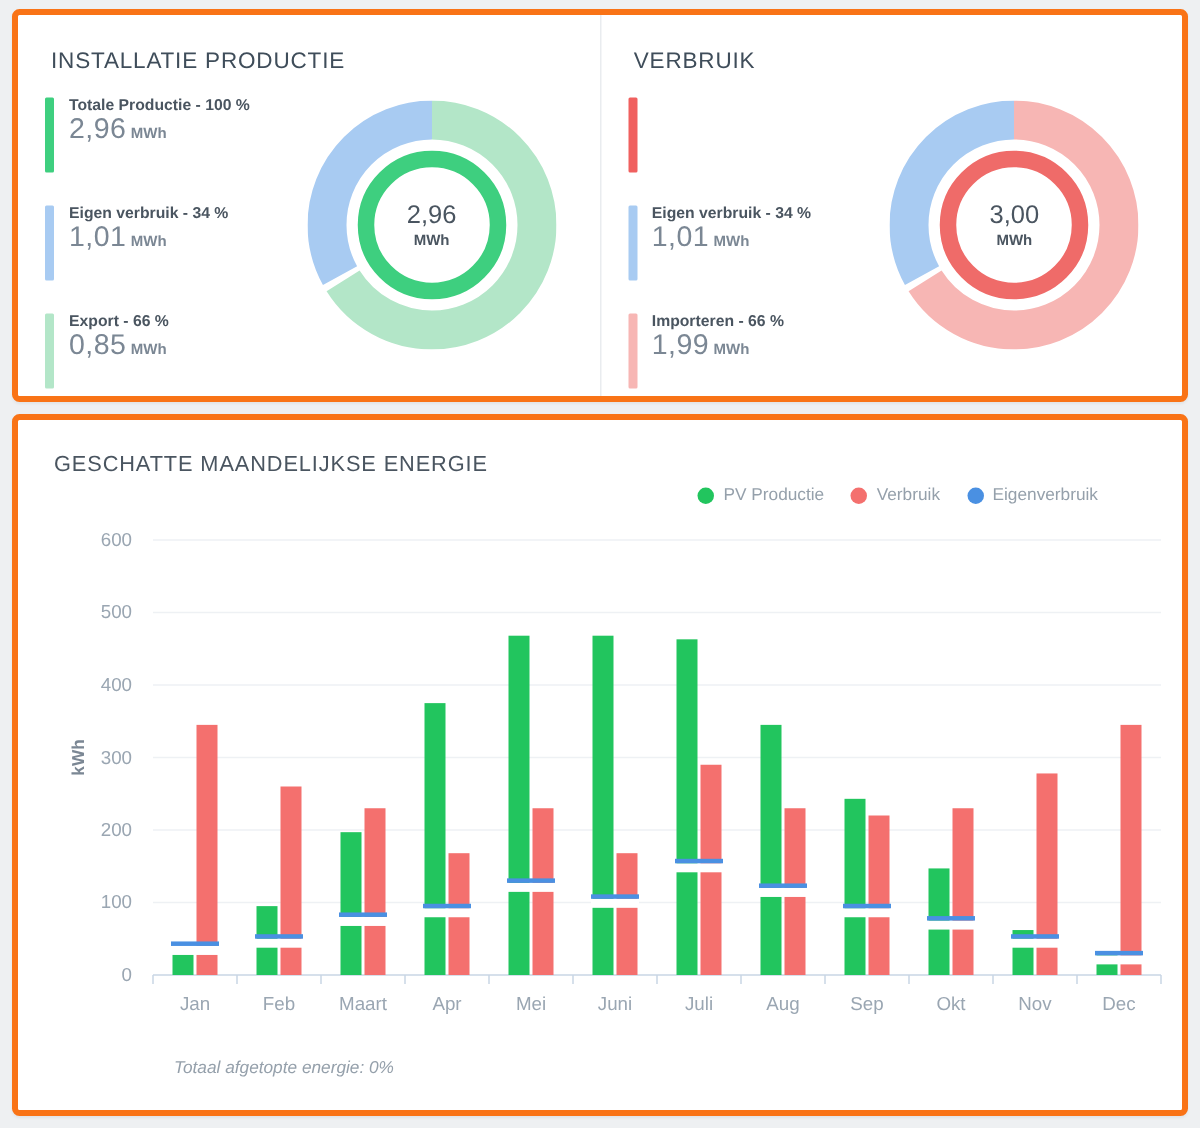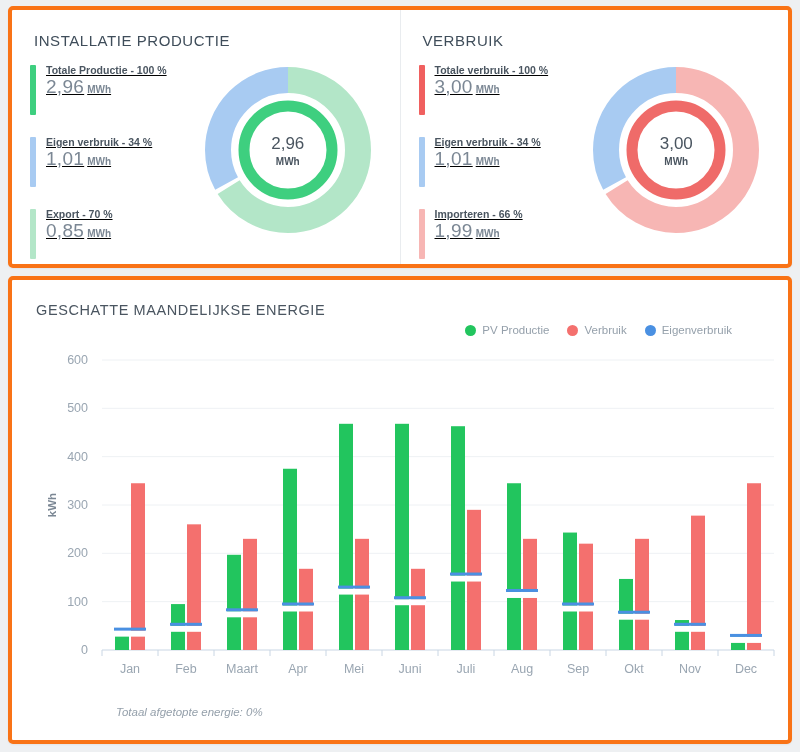--- a/index.html
+++ b/index.html
@@ -26,21 +26,21 @@
   .panel-title {
     font-size: 15px; letter-spacing: .55px; color: #3f4d5a;
     font-weight: 400; margin: 6px 0 14px 4px;
   }
   .panel-body { display: flex; align-items: flex-start; }
 
   .legend-col { width: 160px; padding-top: 2px; }
   .legend-item { display: flex; margin-bottom: 22px; }
   .legend-bar { width: 6px; border-radius: 1px; margin-right: 10px; flex: 0 0 6px; }
   .legend-bar.h1 { height: 50px; }
-  .legend-text { line-height: 1.1; text-decoration: underline; }
+  .legend-text { line-height: 1.1; }
   .legend-label { font-size: 10.5px; font-weight: bold; color: #4a5560; white-space: nowrap; }
   .legend-value { font-size: 19px; color: #7b8794; font-weight: 300; margin-top: 3px; letter-spacing: .3px; }
   .legend-unit { font-size: 10px; font-weight: bold; color: #7b8794; margin-left: 3px; }
 
   .donut-wrap { position: relative; flex: 1 1 auto; display: flex; justify-content: center; align-items: flex-start; padding-top: 4px; }
   .donut { position: relative; width: 166px; height: 166px; }
   .donut svg { display: block; }
   .donut-center {
     position: absolute; left: 0; right: 0; top: 50%;
     transform: translateY(-50%);
@@ -85,21 +85,21 @@
             <span class="legend-bar h1" style="background:#a8cbf2"></span>
             <span class="legend-text">
               <span class="legend-label" style="display:block">Eigen verbruik - 34 %</span>
               <span class="legend-value">1,01</span><span class="legend-unit">MWh</span>
             </span>
           </div>
 
           <div class="legend-item">
             <span class="legend-bar h1" style="background:#b3e6c8"></span>
             <span class="legend-text">
-              <span class="legend-label" style="display:block">Export - 70 %</span>
+              <span class="legend-label" style="display:block">Export - 66 %</span>
               <span class="legend-value">0,85</span><span class="legend-unit">MWh</span>
             </span>
           </div>
 
         </div>
 
         <div class="donut-wrap">
           <div class="donut">
             <svg width="166" height="166" viewBox="0 0 166 166">
 
@@ -117,24 +117,20 @@
       </div>
     </div>
 
     <div class="donut-panel right">
       <div class="panel-title">VERBRUIK</div>
       <div class="panel-body">
         <div class="legend-col">
 
           <div class="legend-item">
             <span class="legend-bar h1" style="background:#f0605f"></span>
-            <span class="legend-text">
-              <span class="legend-label" style="display:block">Totale verbruik - 100 %</span>
-              <span class="legend-value">3,00</span><span class="legend-unit">MWh</span>
-            </span>
           </div>
 
           <div class="legend-item">
             <span class="legend-bar h1" style="background:#a8cbf2"></span>
             <span class="legend-text">
               <span class="legend-label" style="display:block">Eigen verbruik - 34 %</span>
               <span class="legend-value">1,01</span><span class="legend-unit">MWh</span>
             </span>
           </div>
 

